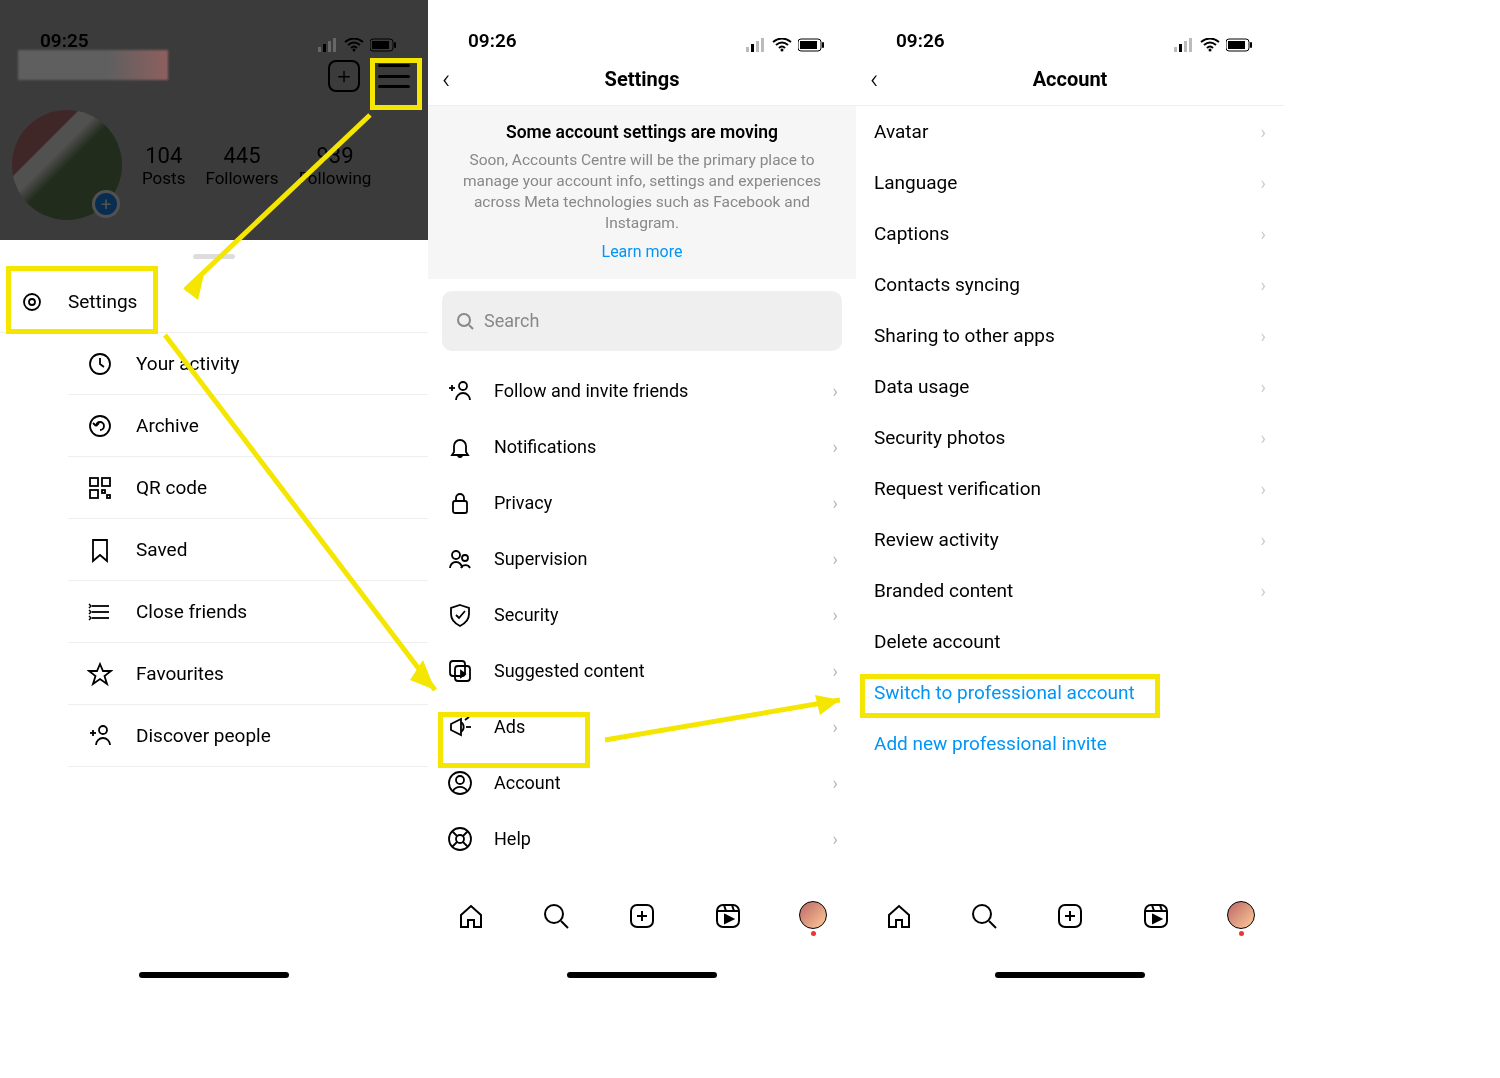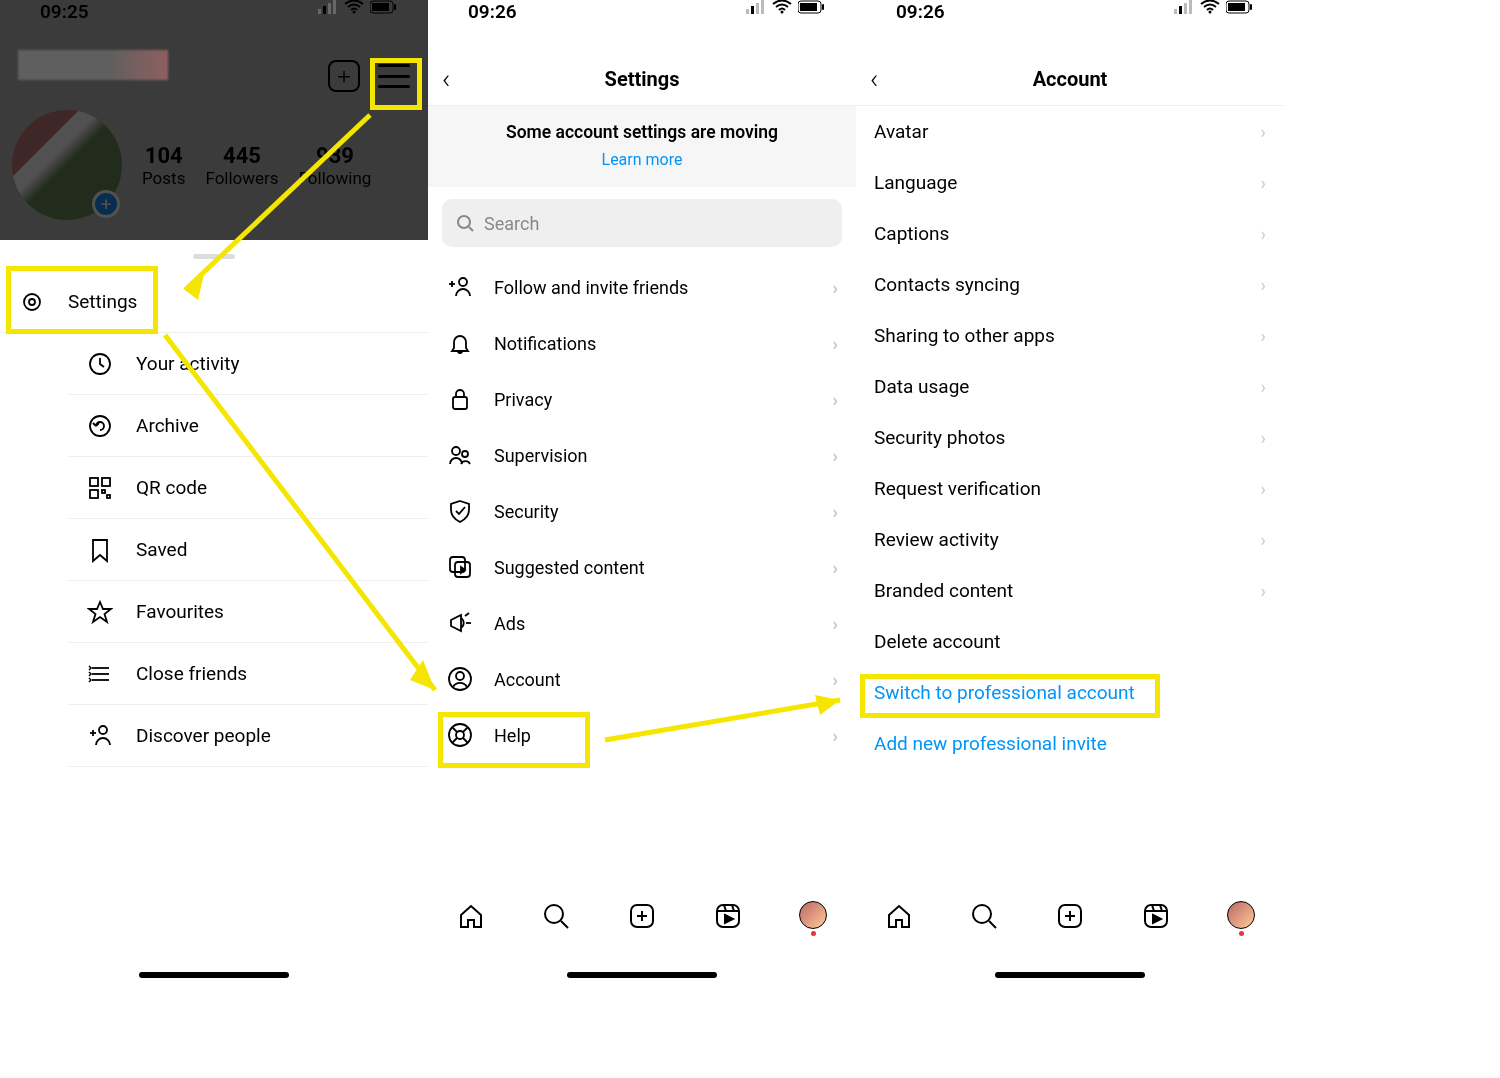--- a/index.html
+++ b/index.html
@@ -3,35 +3,35 @@
 <meta charset="utf-8">
 <style>
   * { box-sizing: border-box; margin: 0; padding: 0; }
   body { font-family: -apple-system, BlinkMacSystemFont, "Segoe UI", Roboto, Helvetica, Arial, sans-serif; background: #fff; width: 1500px; height: 1078px; overflow: hidden; position: relative; }
   .phone { position: absolute; top: 0; width: 428px; height: 1078px; background: #fff; }
   .phone1 { left: 0; }
   .phone2 { left: 428px; }
   .phone3 { left: 856px; width: 428px; }
 
   
-  .status-bar { display: flex; justify-content: space-between; align-items: flex-start; height: 52px; padding: 0 30px 0 40px; font-size: 19px; font-weight: 600; }
+  .status-bar { display: flex; justify-content: space-between; align-items: flex-end; height: 52px; padding: 0 30px 0 40px; font-size: 19px; font-weight: 600; }
   .status-icons { display: flex; align-items: center; gap: 6px; }
 
   
   .profile-bg { filter: brightness(0.55); background:#bbb; height: 240px; padding-top:52px; }
   .phone1 .status-bar { filter: brightness(1); position:absolute; top:0; left:0; right:0; z-index:5; }
   .profile-header { display:flex; align-items:center; justify-content:flex-end; padding:8px 18px; gap:18px; }
   .create-btn { width:32px; height:32px; border:2.5px solid #000; border-radius:8px; display:flex;align-items:center;justify-content:center; font-size:22px; line-height:1;}
   .hamburger { width:32px; height:24px; display:flex; flex-direction:column; justify-content:space-between; }
   .hamburger span { height:3px; background:#000; border-radius:2px; }
   .profile-stats { display:flex; align-items:center; padding: 10px 12px; gap: 20px;}
   .avatar { width:110px; height:110px; border-radius:50%; background: linear-gradient(135deg,#c77b7d 30%,#fff 31%,#fff 40%,#6a8a5a 50%); position:relative; }
   .avatar-plus { position:absolute; bottom:2px; right:2px; width:28px; height:28px; border-radius:50%; background:#1e90ff; border:3px solid #fff; color:#fff; display:flex;align-items:center;justify-content:center; font-size:18px; }
   .stat { text-align:center; }
-  .stat-num { font-size:22px; font-weight:700; }
+  .stat-num { font-size:22px; font-weight:400; }
   .stat-lbl { font-size:17px; }
 
   
   .dim { position:absolute; inset:0; background:rgba(0,0,0,0.42); }
 
   
   .sheet { position:absolute; left:0;right:0; top:240px; bottom:150px; background:#fff; border-radius:14px 14px 0 0; padding-top:10px; z-index:3; overflow:hidden;}
   .grabber { width:42px; height:5px; background:#ddd; border-radius:3px; margin: 4px auto 12px; }
   .menu-list { list-style:none; }
   .menu-item { display:flex; align-items:center; height:62px; padding:0 18px; border-bottom:1px solid #eee; margin-left:0; }
@@ -41,21 +41,21 @@
   .menu-sep { margin-left: 68px; }
 
   
   .hdr { height:54px; display:flex; align-items:center; justify-content:center; position:relative; border-bottom:1px solid #eee; }
   .hdr h1 { font-size:20px; font-weight:700; }
   .back { position:absolute; left:14px; font-size:28px; font-weight:300; }
   .notice { background:#f6f6f6; padding:16px 34px 18px; text-align:center; }
   .notice-title { font-size:17.5px; font-weight:600; margin-bottom:8px; }
   .notice-body { font-size:15.5px; color:#888; line-height:1.35; }
   .notice-link { color:#0095f6; font-size:16px; display:block; margin-top:8px; }
-  .searchbox { margin:12px 14px; background:#efefef; border-radius:10px; height:48px; display:flex; align-items:center; padding:0 14px; color:#888; font-size:18px; gap:10px;}
+  .searchbox { margin:12px 14px; background:#efefef; border-radius:10px; height:60px; display:flex; align-items:center; padding:0 14px; color:#888; font-size:18px; gap:10px;}
   .searchbox svg { width:18px;height:18px; stroke:#888; fill:none; stroke-width:2;}
   .settings-list { list-style:none; }
   .settings-item { display:flex; align-items:center; height:56px; padding:0 18px; }
   .settings-item .si-icon { width:28px; height:28px; margin-right:20px; display:flex;align-items:center;justify-content:center;}
   .settings-item .si-icon svg { width:26px;height:26px; stroke:#000; fill:none; stroke-width:1.8;}
   .settings-item .chev { margin-left:auto; color:#bbb; font-size:18px;}
   .si-label { font-size:18px; }
 
   
   .acc-list { list-style:none; }
@@ -185,35 +185,35 @@
           <span class="mi-icon">
             <svg viewBox="0 0 26 26">
               <path d="M6 3 H20 V24 L13 18 L6 24 Z"></path>
             </svg>
           </span>
           <span class="menu-label">Saved</span>
         </li>
         <li class="menu-item menu-sep">
           <span class="mi-icon">
             <svg viewBox="0 0 26 26">
-              <path d="M13 3 L16 10 L24 10 L17.5 15 L20 23 L13 18 L6 23 L8.5 15 L2 10 L10 10 Z"></path>
-            </svg>
-          </span>
-          <span class="menu-label">Favourites</span>
-        </li>
-        <li class="menu-item menu-sep">
-          <span class="mi-icon">
-            <svg viewBox="0 0 26 26">
               <line x1="5" y1="7" x2="22" y2="7"></line>
               <line x1="5" y1="13" x2="22" y2="13"></line>
               <line x1="5" y1="19" x2="22" y2="19"></line>
               <path d="M2 5 L4 7 L2 9 M2 11 L4 13 L2 15 M2 17 L4 19 L2 21" stroke-width="1.5"></path>
             </svg>
           </span>
           <span class="menu-label">Close friends</span>
+        </li>
+        <li class="menu-item menu-sep">
+          <span class="mi-icon">
+            <svg viewBox="0 0 26 26">
+              <path d="M13 3 L16 10 L24 10 L17.5 15 L20 23 L13 18 L6 23 L8.5 15 L2 10 L10 10 Z"></path>
+            </svg>
+          </span>
+          <span class="menu-label">Favourites</span>
         </li>
         <li class="menu-item menu-sep">
           <span class="mi-icon">
             <svg viewBox="0 0 26 26">
               <circle cx="16" cy="7" r="4"></circle>
               <path d="M9 22 A7 7 0 0 1 23 22"></path>
               <line x1="3" y1="10" x2="9" y2="10"></line>
               <line x1="6" y1="7" x2="6" y2="13"></line>
             </svg>
           </span>
@@ -244,20 +244,21 @@
           <rect x="24" y="4" width="2" height="6" rx="1" fill="#000"></rect>
         </svg>
     </span>
   </div>
   <div class="hdr">
     <span class="back">‹</span>
     <h1>Settings</h1>
   </div>
   <div class="notice">
     <div class="notice-title">Some account settings are moving</div>
+    <div class="notice-body">Soon, Accounts Centre will be the primary place to manage your account info, settings and experiences across Meta technologies such as Facebook and Instagram.</div>
     <a class="notice-link">Learn more</a>
   </div>
   <div class="searchbox">
     <svg>
         <circle cx="8" cy="8" r="6"></circle>
         <line x1="13" y1="13" x2="17" y2="17"></line>
       </svg>
     <span>Search</span>
   </div>
   <ul class="settings-list" id="menu2">

